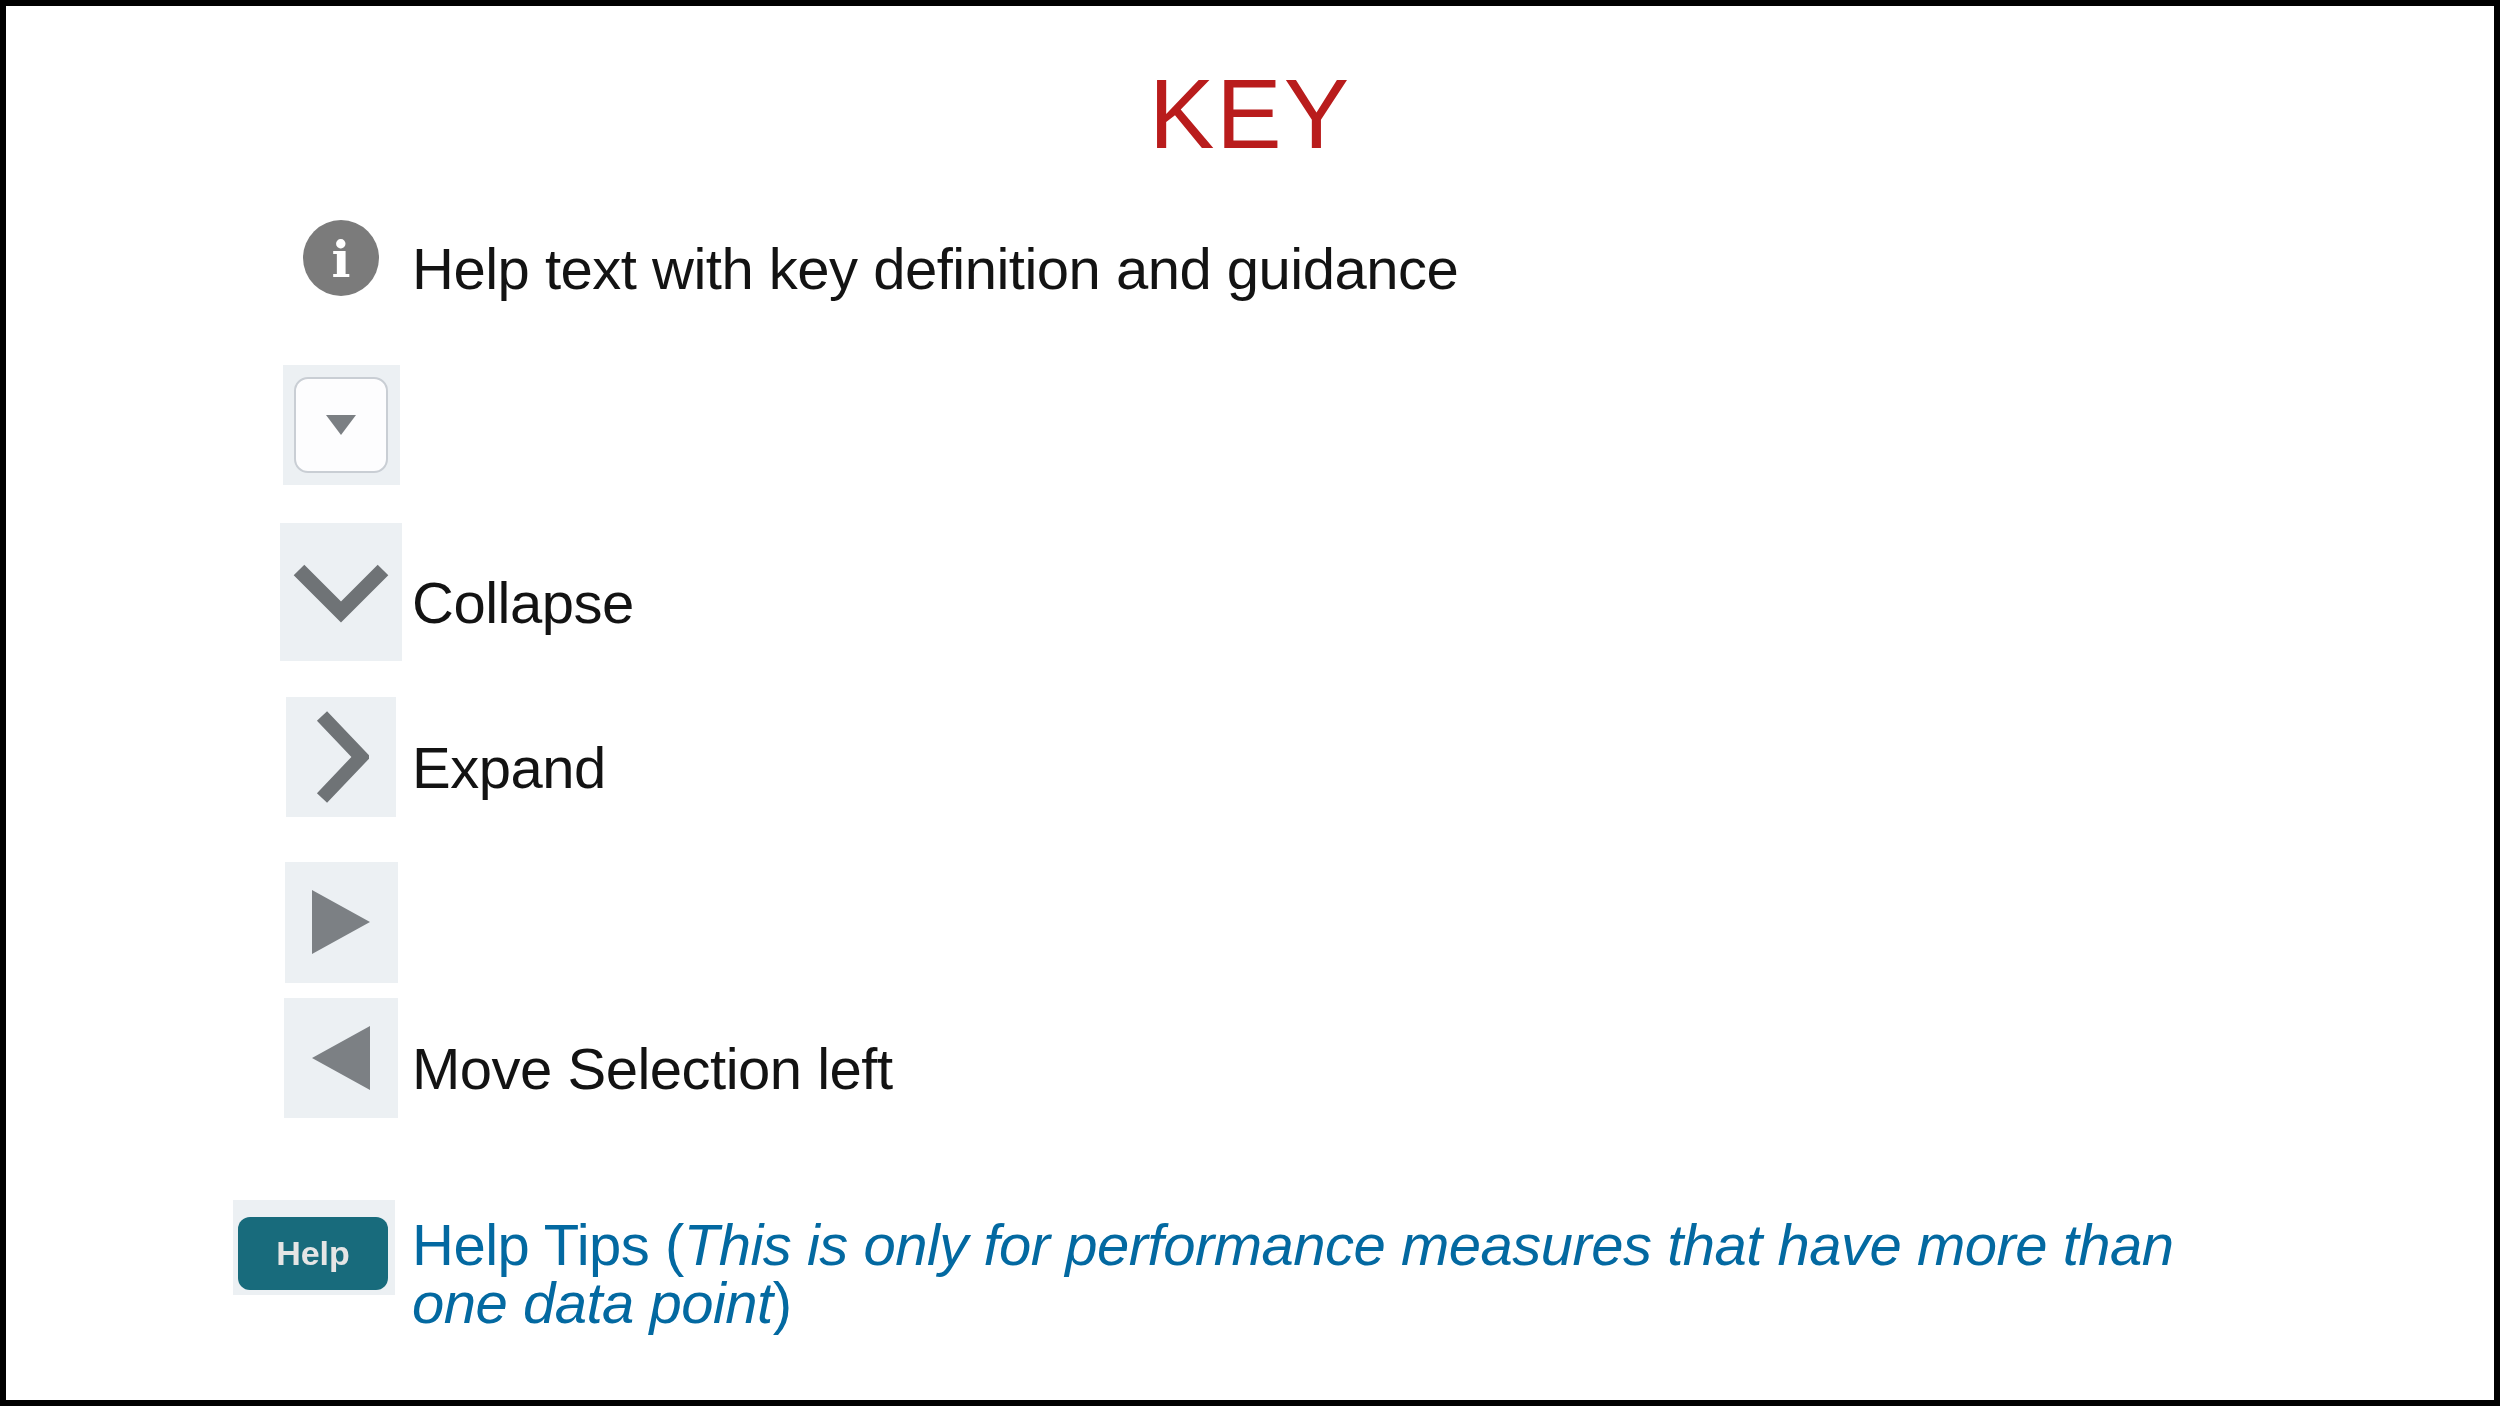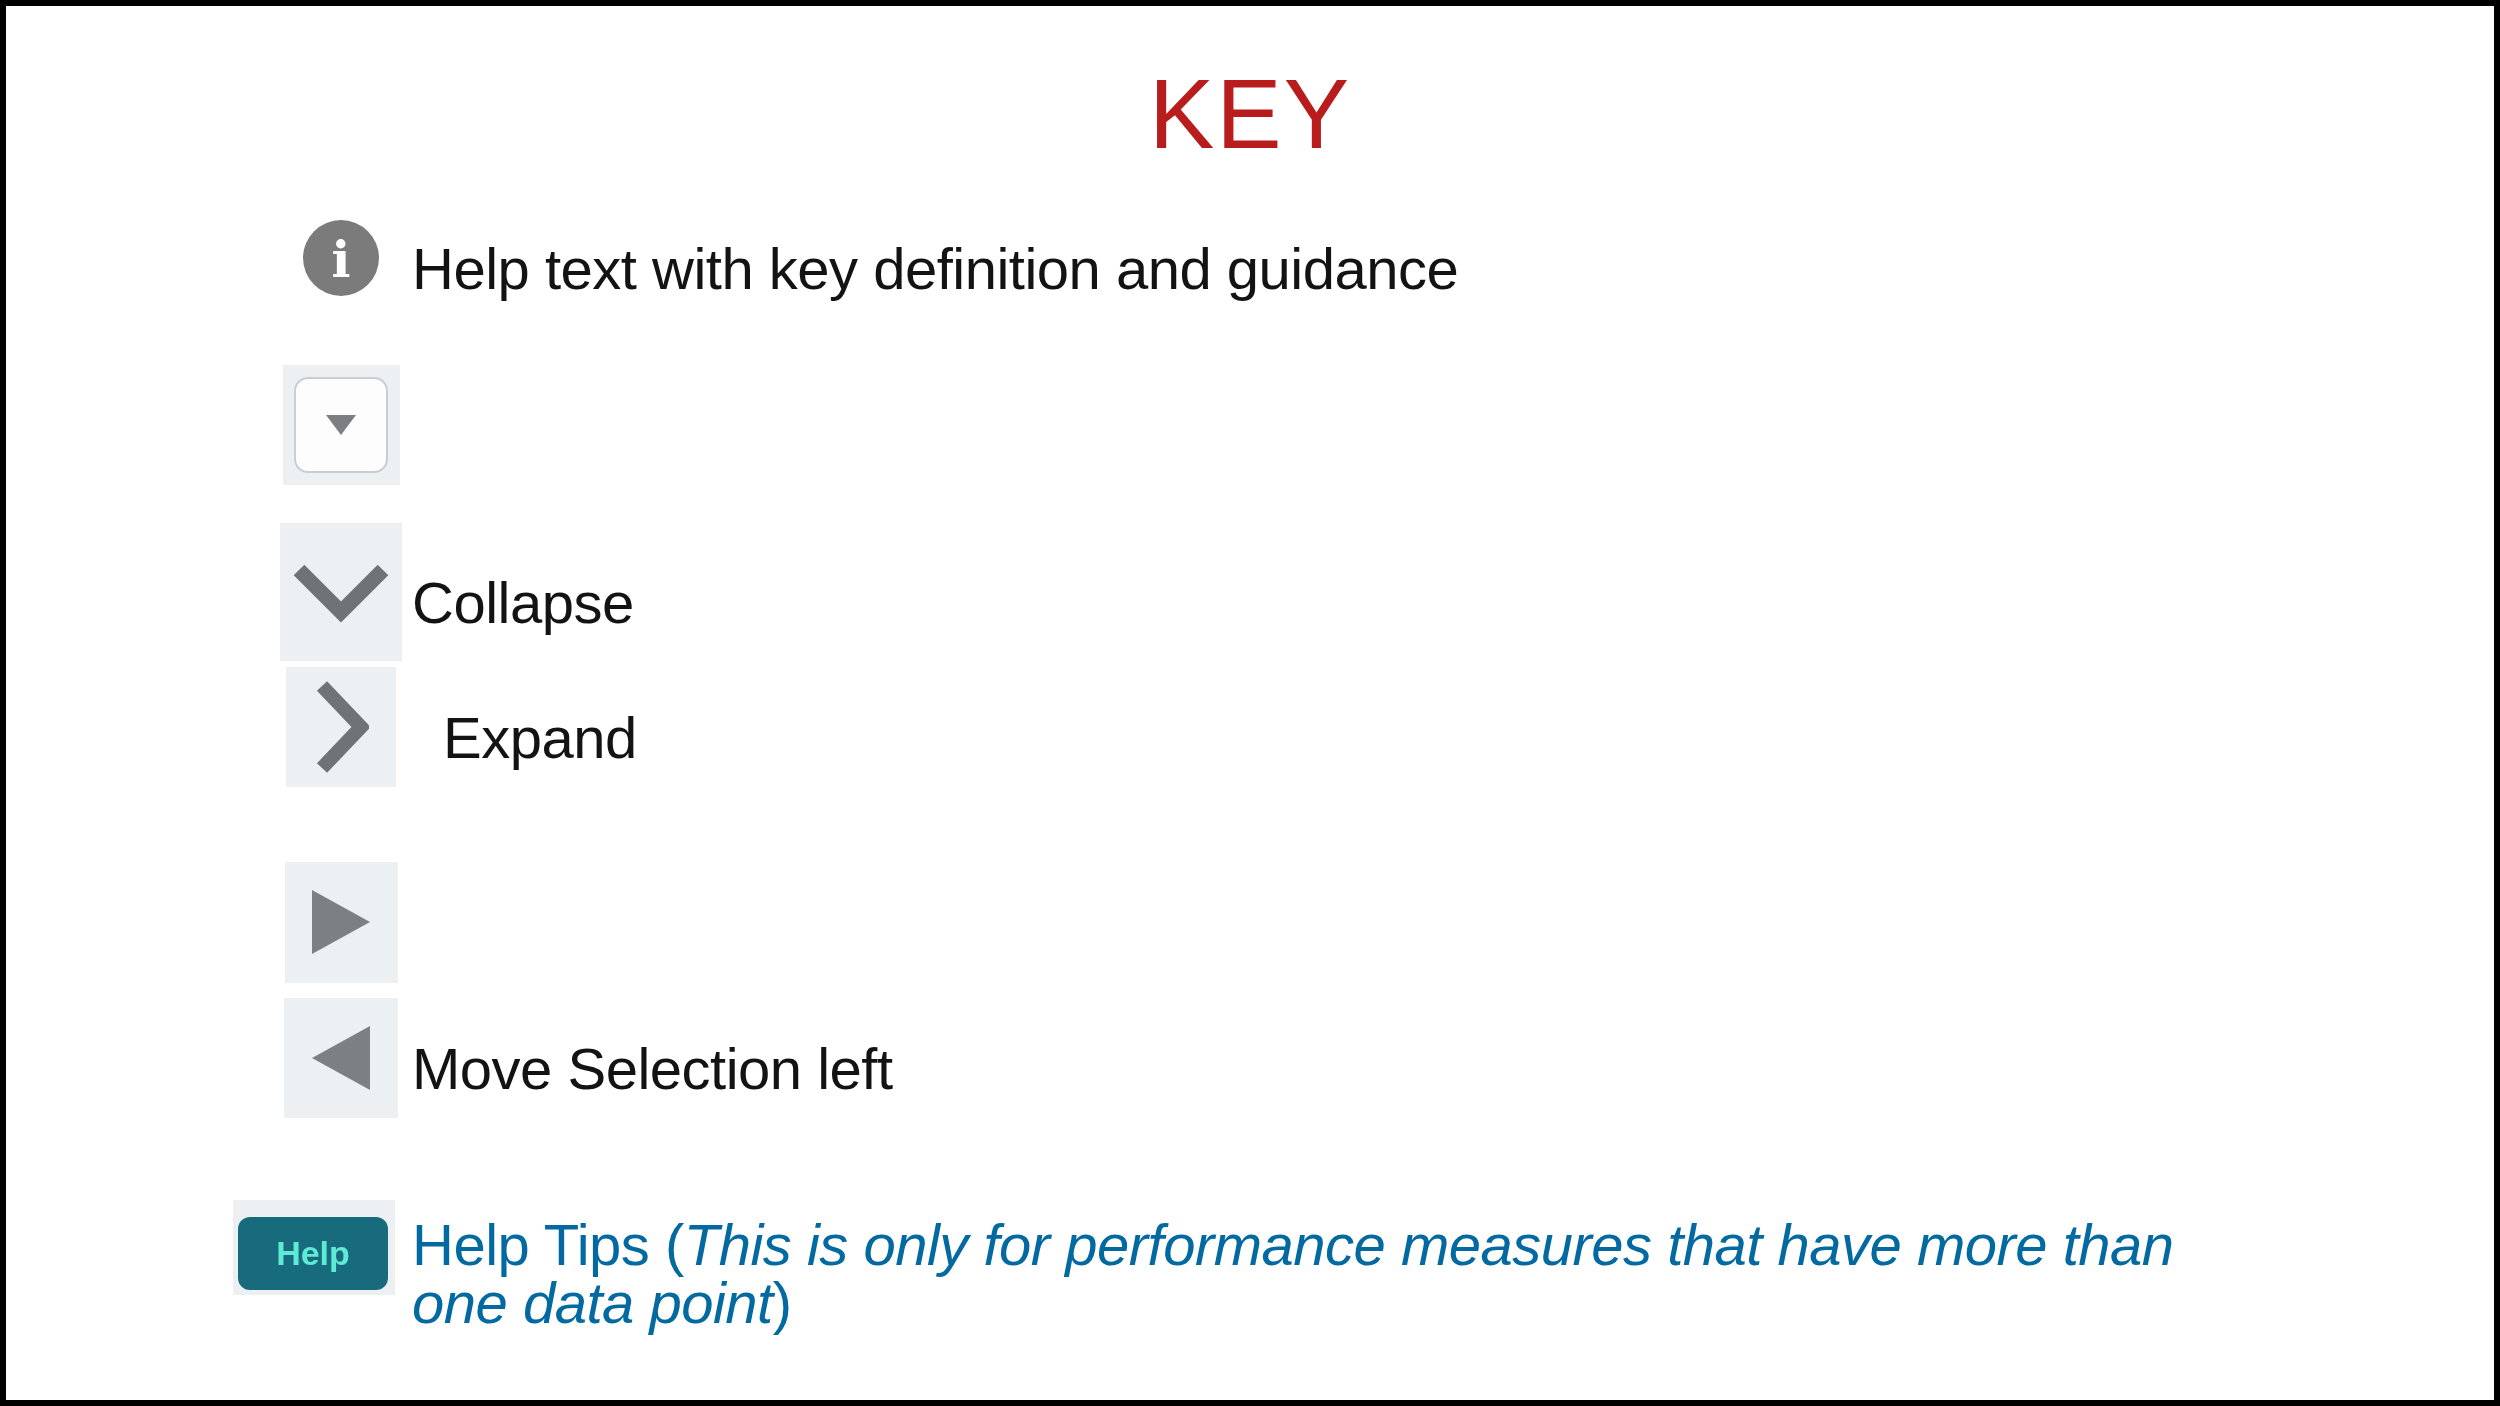--- a/index.html
+++ b/index.html
@@ -49,21 +49,21 @@
   }
   
   .row-help {
     position: absolute; top: 1200px; left: 233px;
     display: flex; align-items: flex-start;
   }
   .help-halo { position: relative; width: 162px; height: 95px; background: #ecf0f3; flex: 0 0 162px; }
   .help-btn {
     position: absolute; left: 5px; top: 17px; width: 150px; height: 73px;
     background: #186b7c; border: none; border-radius: 12px;
-    color: #5eead4; font-size: 34px; font-weight: 600;
+    color: #e5e5e5; font-size: 34px; font-weight: 600;
     font-family: "Liberation Sans", sans-serif;
     display: flex; align-items: center; justify-content: center; cursor: pointer;
   }
   .help-tips-label {
     margin-left: 17px; margin-top: 16px; font-size: 58px;
     letter-spacing: -0.5px; line-height: 58px; max-width: 1790px; color: #0369a1;
   }
   .help-tips-label em { font-style: italic; }
 </style>
 </head>
@@ -100,21 +100,21 @@
   <div class="icon-cell">
     <div class="halo halo-collapse">
       <svg width="104" height="64" viewBox="0 0 104 64">
         <polyline points="10,10 52,52 94,10" fill="none" stroke="#6f7376" stroke-width="15"></polyline>
       </svg>
     </div>
   </div>
   <div class="row-label">Collapse</div>
 </div>
 
-<div class="row" style="top:665px; height:124px;gap:31px;">
+<div class="row" style="top:695px; height:124px;">
   <div class="icon-cell">
     <div class="halo halo-expand">
       <svg width="56" height="100" viewBox="0 0 56 100">
         <polyline points="9,9 48,50 9,91" fill="none" stroke="#6f7376" stroke-width="14"></polyline>
       </svg>
     </div>
   </div>
   <div class="row-label">Expand</div>
 </div>
 

